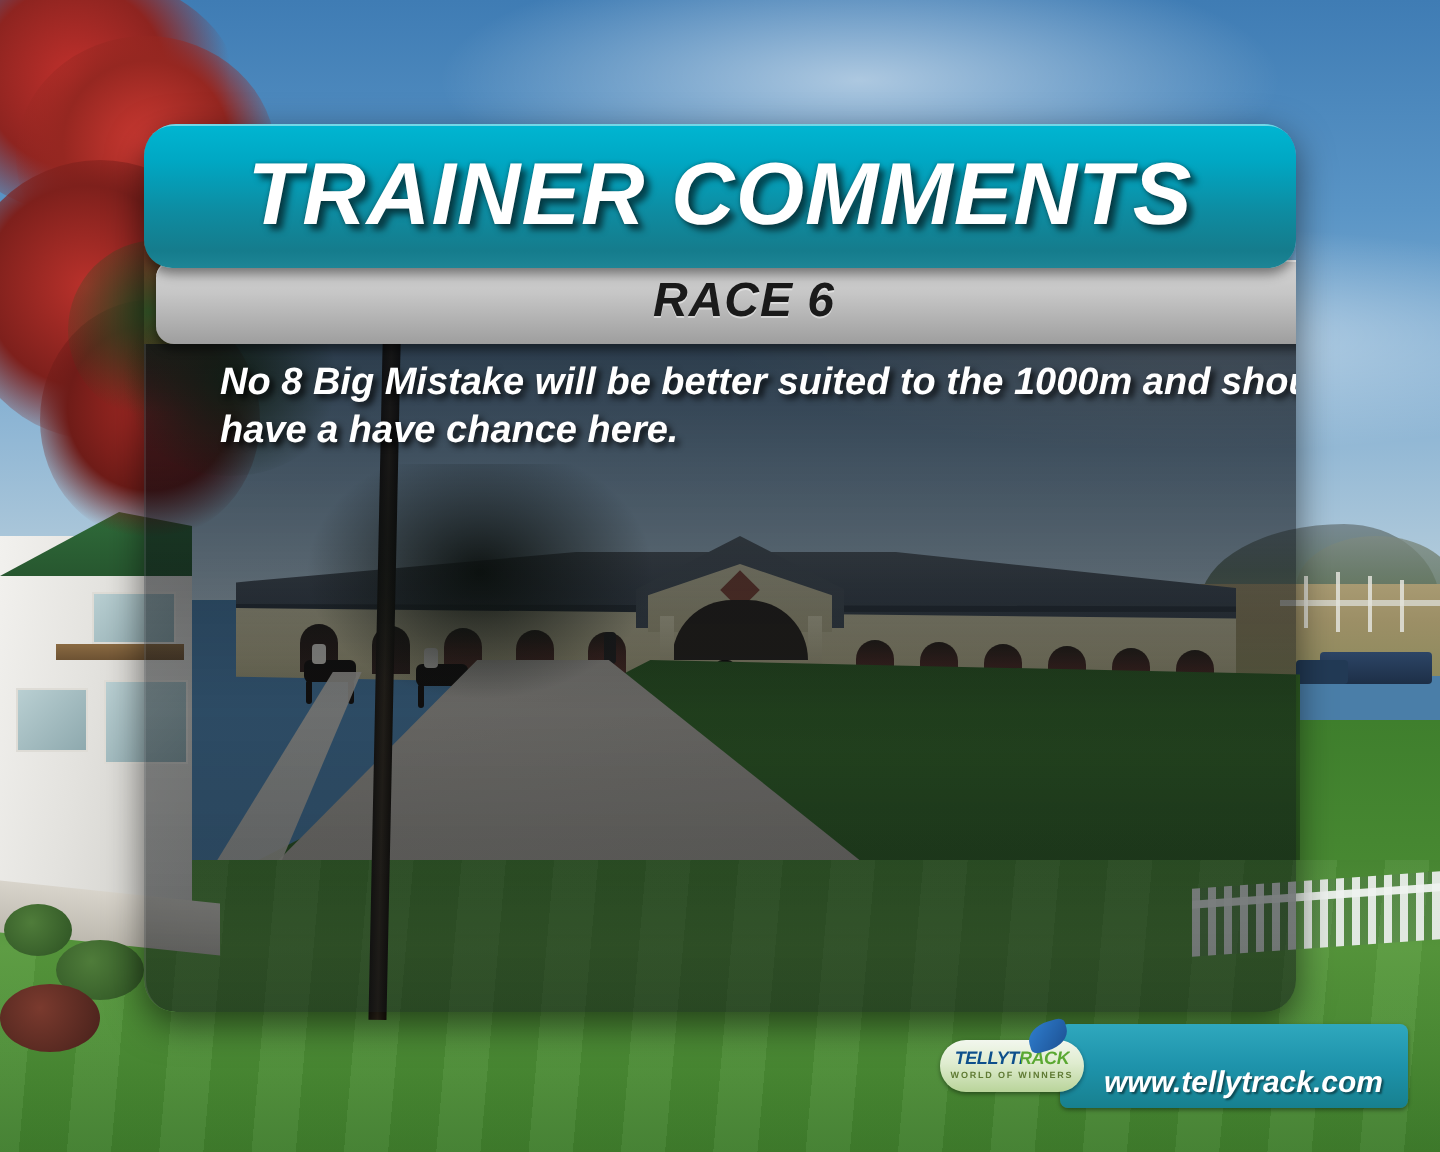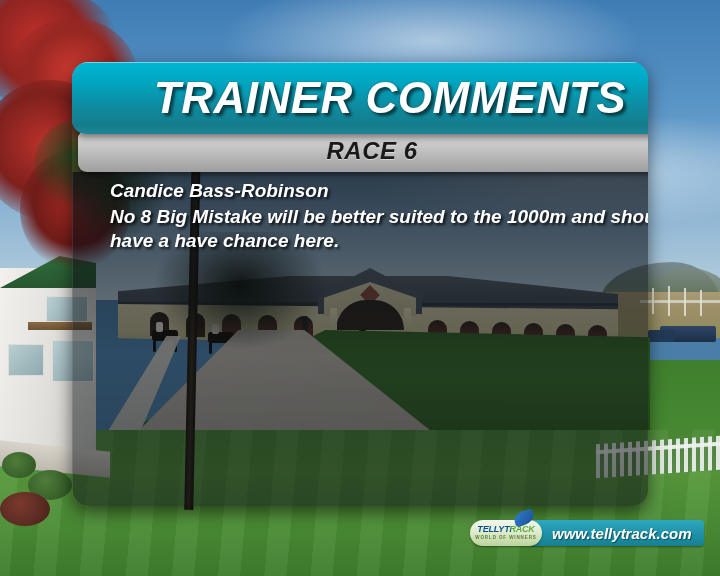--- a/index.html
+++ b/index.html
@@ -200,21 +200,21 @@
     background:linear-gradient(180deg, rgba(10,14,20,.70) 0%, rgba(8,12,18,.60) 18%, rgba(10,14,18,.45) 55%, rgba(12,16,20,.55) 100%);
     border-bottom-left-radius:16px;border-bottom-right-radius:16px;
     border-left:1px solid rgba(255,255,255,.10);
     border-right:1px solid rgba(0,0,0,.35);
   }
   .header{
     position:absolute;left:0;top:0;width:576px;height:72px;
     border-radius:14px;
     background:linear-gradient(180deg,#00b6d2 0%,#00a7c3 26%,#0e8ba0 62%,#157c8c 88%,#1d8596 100%);
     box-shadow:inset 0 1px 0 rgba(255,255,255,.45), 0 3px 6px rgba(0,0,0,.45);
-    display:flex;align-items:center;justify-content:center;padding-left:30px;
+    display:flex;align-items:center;justify-content:center;
   }
   .header-title{
     font-size:44px;font-weight:bold;font-style:italic;
     color:#ffffff;letter-spacing:.5px;
     text-shadow:3px 3px 3px rgba(0,0,0,.55), 0 0 2px rgba(0,0,0,.35);
     white-space:nowrap;
   }
   .subbar{
     position:absolute;left:6px;top:68px;width:588px;height:42px;
     border-radius:9px;
@@ -265,21 +265,21 @@
     font-size:9px;font-weight:bold;font-style:italic;color:#0d4f8b;
     letter-spacing:-.2px;line-height:1;
     background:linear-gradient(90deg,#0d4f8b 58%,#5aa832 58%);
     -webkit-background-clip:text;background-clip:text;color:transparent;
   }
   .wm-logo-sub{
     font-size:4.5px;font-weight:bold;color:#5f7a33;letter-spacing:.9px;
     line-height:1;margin-top:2px;
   }
   .wm-url{
-    margin-left:-12px;padding:0 12px 0 22px;height:26px;
+    margin-left:-12px;padding:16px 12px 0 22px;height:26px;
     display:flex;align-items:center;
     background:linear-gradient(180deg,#2fa8bd 0%,#1e93ab 50%,#17808f 100%);
     border-radius:4px;
     box-shadow:0 1px 2px rgba(0,0,0,.4);
   }
   .wm-url-text{
     font-size:15px;font-weight:bold;font-style:italic;color:#ffffff;
     text-shadow:1px 1px 1px rgba(0,0,0,.45);white-space:nowrap;
   }
 </style>
@@ -375,21 +375,20 @@
 
     <div class="subbar">
       <div class="subbar-title">RACE 6</div>
     </div>
 
     <div class="header">
       <div class="header-title">TRAINER COMMENTS</div>
     </div>
 
     <div class="comment-block">
-      <div class="trainer-name">Candice Bass-Robinson</div>
       <div class="comment-line">No 8 Big Mistake will be better suited to the 1000m and should</div>
       <div class="comment-line">have a have chance here.</div>
     </div>
   </div>
 
   <div class="watermark">
     <div class="wm-logo">
       <div class="wm-bird"></div>
       <div class="wm-logo-main">TELLYTRACK</div>
       <div class="wm-logo-sub">WORLD OF WINNERS</div>

